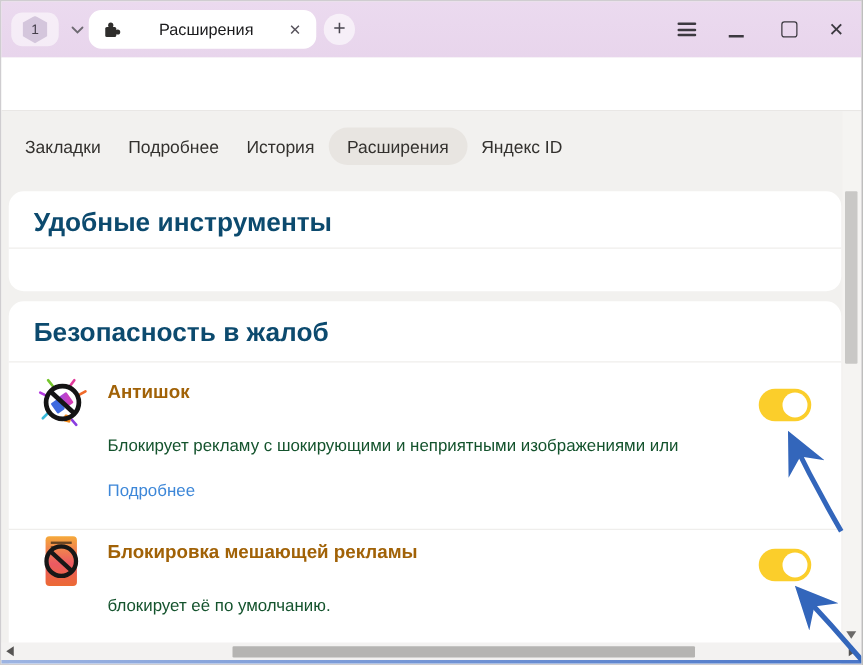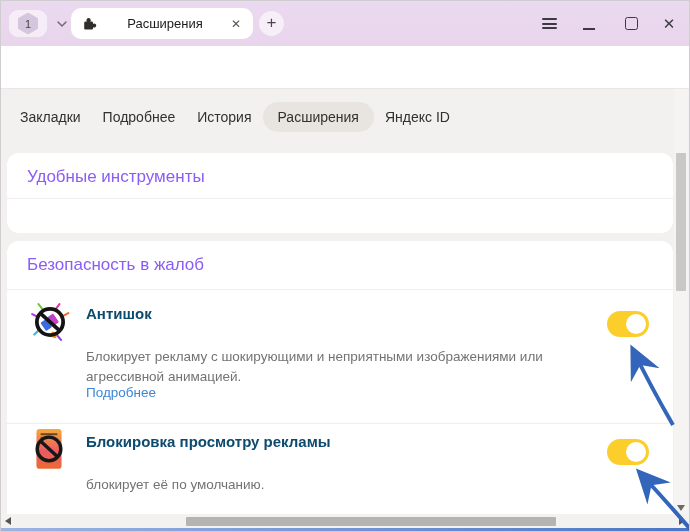--- a/index.html
+++ b/index.html
@@ -50,25 +50,25 @@
   
   .navrow{position:absolute;left:0;top:88px;right:0;height:56px;background:#f2f1ef;
     display:flex;align-items:center;padding-left:8px;white-space:nowrap;overflow:hidden;}
   .nav-item{font-size:14px;color:#33312e;padding:7px 11px;border-radius:16px;flex:0 0 auto;}
   .nav-item.active{background:#e8e5e1;padding:7px 15px;}
   
   .content{position:absolute;left:0;top:144px;right:0;bottom:0;background:#f2f1ef;}
   .card{position:absolute;left:6px;right:16px;background:#fff;border-radius:12px;}
   .card1{top:8px;height:80px;}
   .card2{top:96px;bottom:-14px;border-radius:12px 12px 0 0;}
-  .sec-title{position:absolute;left:20px;top:14px;font-size:17px;font-weight:400;color:#8b5cf6;}
+  .sec-title{position:absolute;left:20px;top:14px;font-size:21px;font-weight:700;color:#0c4a6e;}
   .divider{position:absolute;left:0;right:0;height:1px;background:#efeeec;}
   .ext-icon{position:absolute;}
-  .ext-name{position:absolute;left:79px;font-size:15px;font-weight:bold;color:#0c4a6e;}
-  .ext-desc{position:absolute;left:79px;width:500px;font-size:13.5px;line-height:20px;color:#737373;}
+  .ext-name{position:absolute;left:79px;font-size:15px;font-weight:bold;color:#a16207;}
+  .ext-desc{position:absolute;left:79px;width:500px;font-size:13.5px;line-height:20px;color:#14532d;}
   .ext-link{position:absolute;left:79px;font-size:13.5px;color:var(--link,#3d87d8);cursor:pointer;}
   .toggle{position:absolute;width:42px;height:26px;border-radius:13px;background:var(--toggle_on,#fbce2b);}
   .toggle .knob{position:absolute;right:3px;top:3px;width:20px;height:20px;border-radius:50%;background:#fff;}
   
   .vscroll{position:absolute;right:0;top:88px;bottom:17px;width:15px;background:#f5f4f2;z-index:30;}
   .vthumb{position:absolute;left:2px;top:64px;width:10px;height:138px;background:#c9c8c6;border-radius:1px;}
   .varrow-down{position:absolute;left:3px;bottom:3px;width:0;height:0;
     border-left:4.5px solid transparent;border-right:4.5px solid transparent;border-top:6px solid #6b6a69;}
   .hscroll{position:absolute;left:0;right:0;bottom:3px;height:14px;background:#f3f2f1;z-index:29;}
   .hthumb{position:absolute;left:185px;top:2.5px;width:370px;height:9px;background:#b5b4b2;border-radius:1px;}
@@ -205,21 +205,20 @@
           <rect x="21" y="29.5" width="5.5" height="5.5" rx="1.2" fill="#f28a1c" transform="rotate(15 23.7 32.2)"></rect>
           <circle cx="20" cy="20" r="12.5" fill="none" stroke="#141414" stroke-width="3.6"></circle>
           <line x1="11.7" y1="12.4" x2="28.3" y2="27.6" stroke="#141414" stroke-width="3.6"></line>
         </svg>
         <div class="ext-name" style="top:64px">Антишок</div>
         <div class="toggle" style="right:24px;top:70px">
           <span class="knob"></span>
         </div>
         <div class="ext-desc" style="top:106px">
           <span style="display:block">Блокирует рекламу с шокирующими и неприятными изображениями или</span>
-          <span style="display:block">агрессивной анимацией.</span>
         </div>
         <div class="ext-link" style="top:144px">Подробнее</div>
       </div>
 
       <div class="divider" style="top:182px"></div>
 
       <div>
         <svg class="ext-icon" style="left:26px;top:186px" width="32" height="46" viewBox="0 0 30 44">
           <defs>
             <linearGradient id="adg" x1="0" y1="0" x2="0" y2="1">
@@ -227,21 +226,21 @@
                 <stop offset="0.55" stop-color="#ec5a63"></stop>
                 <stop offset="1" stop-color="#ec6a33"></stop>
             </linearGradient>
           </defs>
           <rect x="3" y="2" width="24" height="38" rx="3" fill="url(#adg)"></rect>
           <rect x="7" y="6" width="16" height="1.8" fill="#3a2a18" opacity=".75"></rect>
           <rect x="7" y="9.4" width="12" height="1.8" fill="#3a2a18" opacity=".6"></rect>
           <circle cx="15" cy="21" r="11.3" fill="none" stroke="#171717" stroke-width="3.3"></circle>
           <line x1="7.6" y1="14.2" x2="22.4" y2="27.8" stroke="#171717" stroke-width="3.3"></line>
         </svg>
-        <div class="ext-name" style="top:192px">Блокировка просмотру рекламы</div>
+        <div class="ext-name" style="top:192px">Блокировка мешающей рекламы</div>
         <div class="toggle" style="right:24px;top:198px">
           <span class="knob"></span>
         </div>
         <div class="ext-desc" style="top:234px">
           <span style="display:block">блокирует её по умолчанию.</span>
         </div>
         <div class="ext-link" style="top:272px">Подробнее</div>
       </div>
     </div>
   </div>

